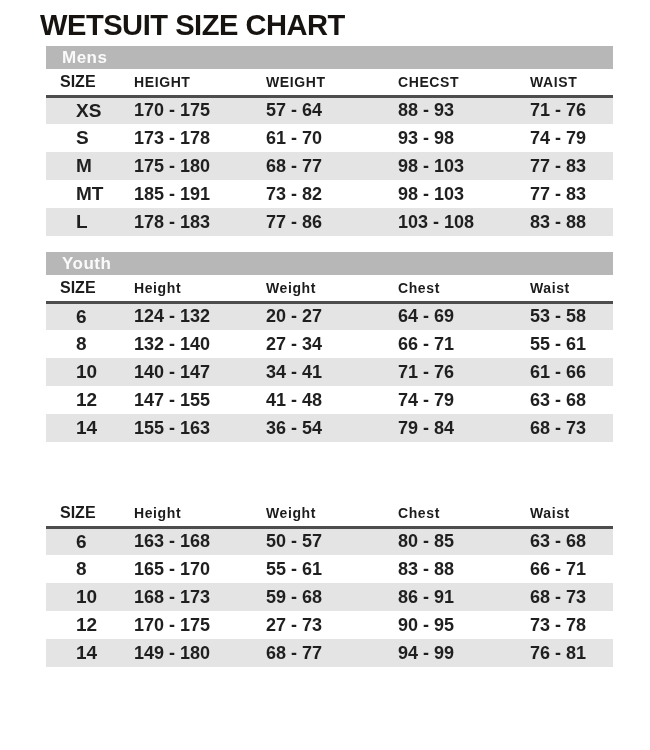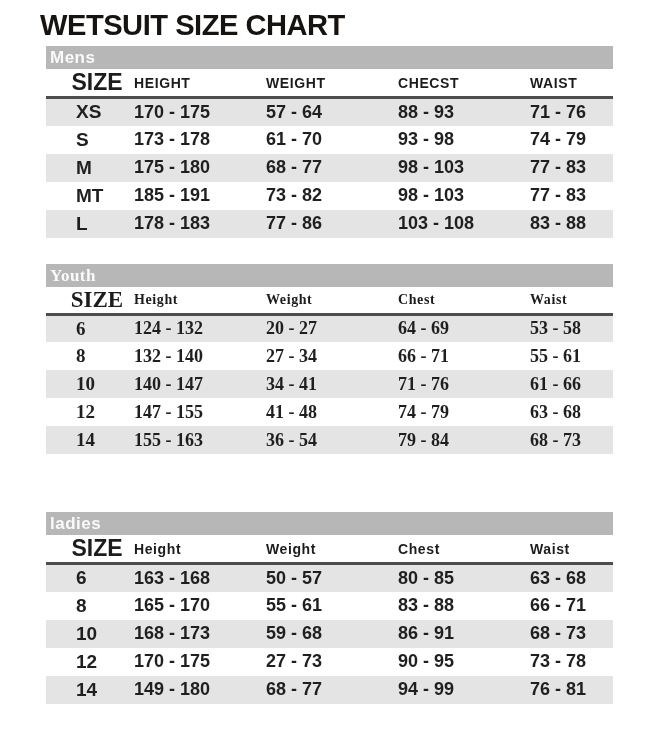--- a/index.html
+++ b/index.html
@@ -17,53 +17,52 @@
     font-size: 30px;
     line-height: 34px;
     font-weight: 900;
     letter-spacing: -0.5px;
     transform: scaleX(0.97);
     transform-origin: left center;
     color: #161310;
     white-space: nowrap;
   }
   .size-section { width: 567px; }
-  #tables .size-section:nth-child(2) { margin-top: 26px; font-family: Liberation Serif, serif; }
+  #tables .size-section:nth-child(2) { margin-top: 16px; }
   #tables .size-section:nth-child(3) { margin-top: 58px; }
   .section-bar {
     height: 23px;
     background: var(--section-bar, #b7b7b7);
     color: var(--bar-text, #fafafa);
     font-size: 17px;
     font-weight: bold;
     line-height: 23px;
-    padding-left: 4px;
+    padding-left: 16px;
     letter-spacing: 0.5px;
   }
   table.size-table {
     border-collapse: collapse;
     table-layout: fixed;
     width: 567px;
   }
   thead th {
     height: 27px;
     text-align: left;
     vertical-align: middle;
     font-size: 14px;
     font-weight: bold;
     letter-spacing: 0.6px;
     color: #1c1c1c;
     border-bottom: 3px solid var(--header-rule, #4d4d4d);
     padding: 0;
   }
   thead th.size-col {
-    font-size: 23px;
+    font-size: 16px;
     letter-spacing: 0;
     padding-left: 14px;
-    text-align: center;
   }
   tbody td {
     height: 28px;
     vertical-align: middle;
     font-size: 18px;
     font-weight: bold;
     color: var(--text, #1f1f1f);
     padding: 0;
     white-space: nowrap;
   }
@@ -189,21 +188,20 @@
               <td class="size-col">14</td>
               <td>155 - 163</td>
               <td>36 - 54</td>
               <td>79 - 84</td>
               <td>68 - 73</td>
             </tr>
           </tbody>
         </table>
       </section>
       <section class="size-section">
-        <div class="section-bar"><span class="section-label">ladies</span></div>
         <table class="size-table">
           <colgroup>
             <col style="width: 88px;">
             <col style="width: 132px;">
             <col style="width: 132px;">
             <col style="width: 132px;">
             <col style="width: 83px;">
           </colgroup>
           <thead>
             <tr class="header-row">

